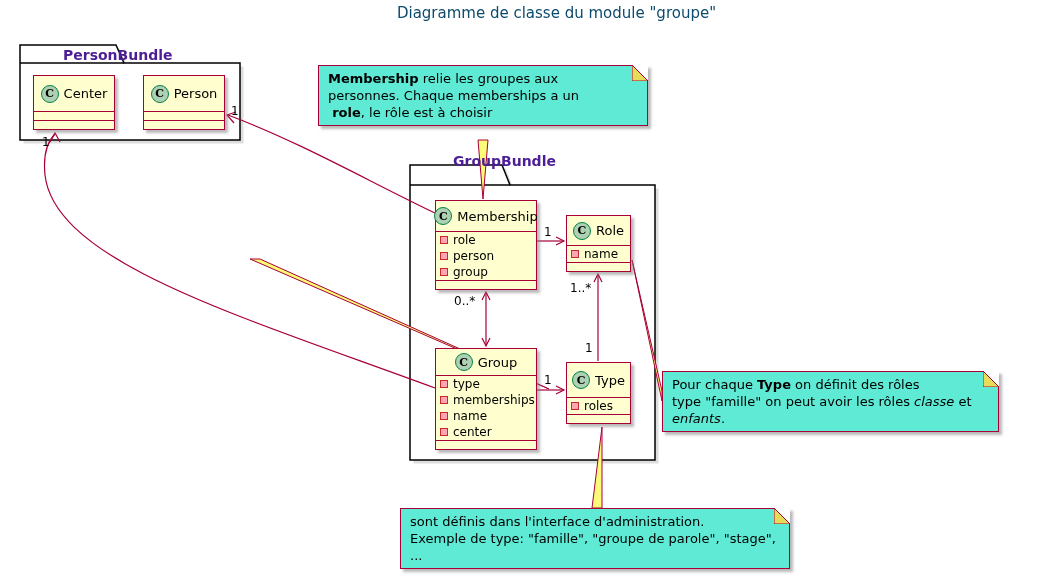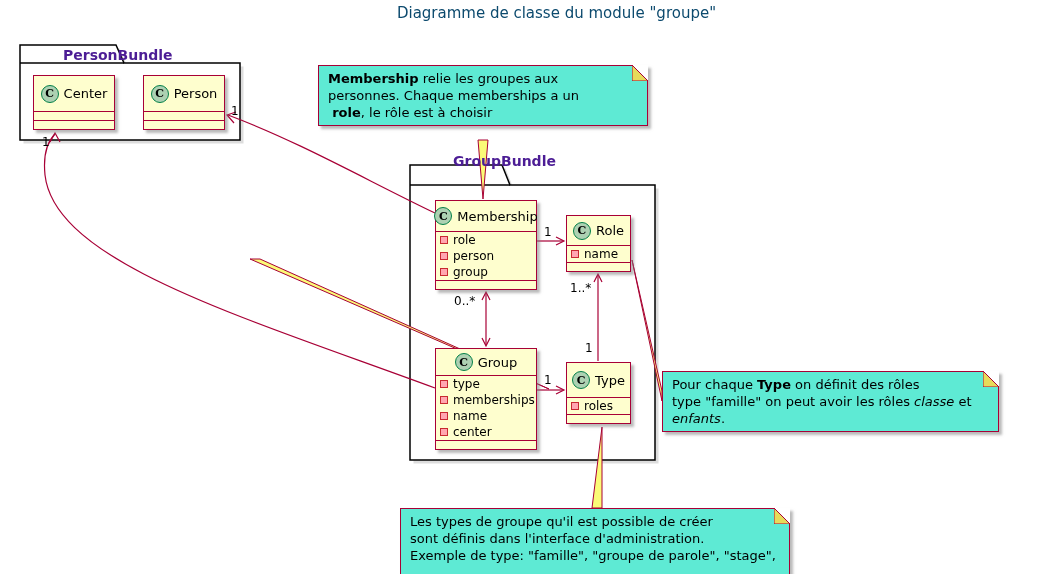--- a/index.html
+++ b/index.html
@@ -190,21 +190,20 @@
     </svg>
     <div class="nline"><span>Pour chaque </span><b>Type</b><span> on définit des rôles</span></div>
     <div class="nline"><span>type "famille" on peut avoir les rôles </span><i>classe</i><span> et </span><i>enfants</i><span>.</span></div>
   </div>
 
   <div class="note" style="left:400px;top:508px;width:390px">
     <svg class="fold" width="16" height="16">
       <path d="M0,0 L16,0 L16,16 Z" fill="#ffffff"></path>
       <path d="M0,0 L0,16 L16,16 Z" fill="#E7DB5A" stroke="#A80036" stroke-width="1"></path>
     </svg>
-    <div class="nline">Les types de groupe qu'il est possible de créer</div>
     <div class="nline">sont définis dans l'interface d'administration.</div>
     <div class="nline">Exemple de type: "famille", "groupe de parole", "stage", ...</div>
   </div>
 
   <span class="mult" style="left:231px;top:104px">1</span>
   <span class="mult" style="left:42px;top:135px">1</span>
   <span class="mult" style="left:544px;top:225px">1</span>
   <span class="mult" style="left:454px;top:294px">0..*</span>
   <span class="mult" style="left:544px;top:373px">1</span>
   <span class="mult" style="left:585px;top:341px">1</span>

